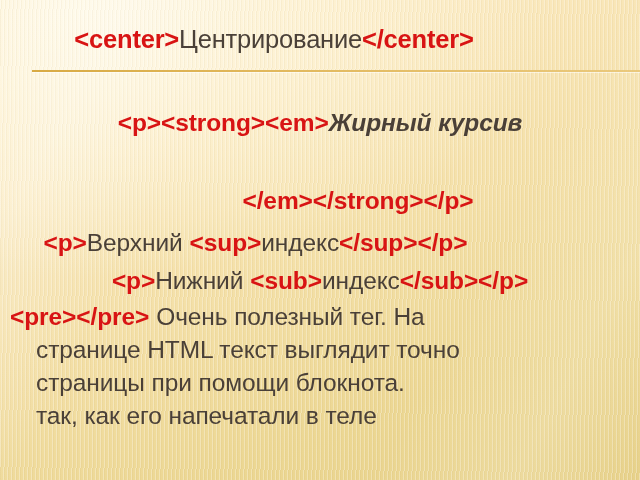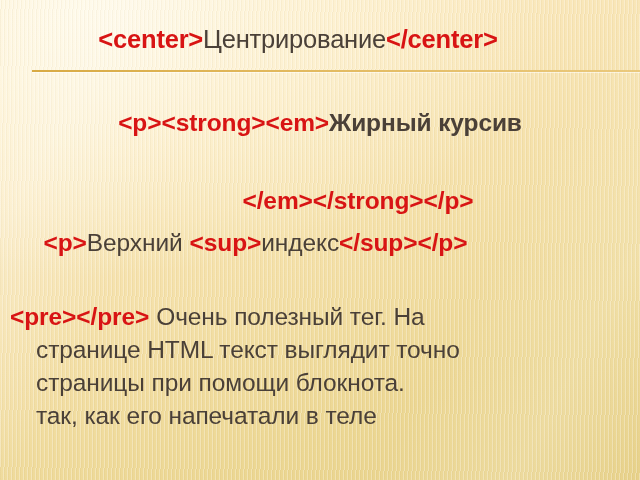--- a/index.html
+++ b/index.html
@@ -69,21 +69,21 @@
     width: 640px;
     height: 480px;
     box-sizing: border-box;
   }
 
   
   .title-row {
     position: absolute;
     left: 0;
     top: 24px;
-    width: 596px;
+    width: 548px;
     text-align: center;
     white-space: nowrap;
     font-size: 25.5px;
     line-height: 30px;
     letter-spacing: -0.2px;
   }
 
   .rule {
     position: absolute;
     left: 32px;
@@ -134,39 +134,41 @@
     color: #d81414;
     font-weight: bold;
   }
   .txt {
     color: #4a4038;
     font-weight: normal;
   }
   .bi {
     color: #4a4038;
     font-weight: bold;
+    font-style: italic;
   }
   .sp { display: inline-block; width: 7px; }
 </style>
 </head>
 <body>
 
 <div id="slide">
   <div id="content">
 
     <div class="title-row"><span class="tag">&lt;center&gt;</span><span class="txt">Центрирование</span><span class="tag">&lt;/center&gt;</span></div>
 
     <div class="rule"></div>
 
     <div class="line l-strong"><span class="tag">&lt;p&gt;</span><span class="tag">&lt;strong&gt;</span><span class="tag">&lt;em&gt;</span><span class="bi">Жирный курсив</span></div>
 
     <div class="line l-close"><span class="tag">&lt;/em&gt;</span><span class="tag">&lt;/strong&gt;</span><span class="tag">&lt;/p&gt;</span></div>
 
     <div class="line l-sup"><span class="tag">&lt;p&gt;</span><span class="txt">Верхний</span><span class="sp"></span><span class="tag">&lt;sup&gt;</span><span class="txt">индекс</span><span class="tag">&lt;/sup&gt;</span><span class="tag">&lt;/p&gt;</span></div>
 
+    <div class="line l-sub"><span class="tag">&lt;p&gt;</span><span class="txt">Нижний</span><span class="sp"></span><span class="tag">&lt;sub&gt;</span><span class="txt">индекс</span><span class="tag">&lt;/sub&gt;</span><span class="tag">&lt;/p&gt;</span></div>
 
     <div class="pre-block">
       <span class="pl pl-1"><span class="tag">&lt;pre&gt;</span><span class="tag">&lt;/pre&gt;</span><span class="sp"></span><span class="txt">Очень полезный тег. На</span></span>
       <span class="pl pl-2 txt">странице HTML текст выглядит точно</span>
       <span class="pl pl-4 txt">страницы при помощи блокнота.</span>
       <span class="pl pl-3 txt">так, как его напечатали в теле</span>
     </div>
 
   </div>
 </div>

